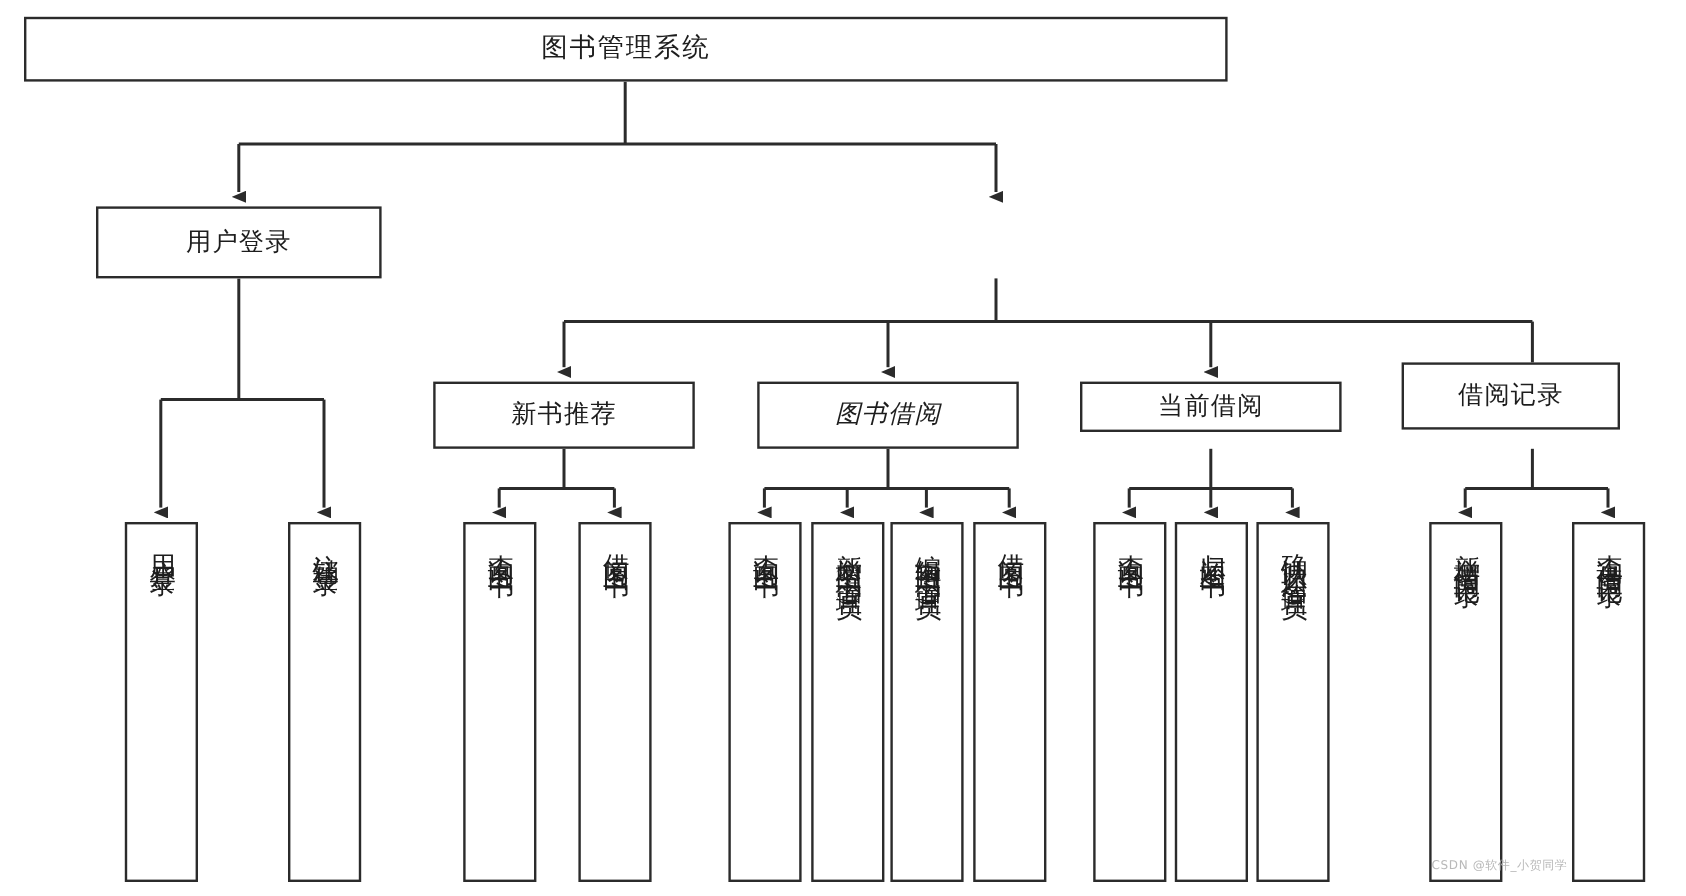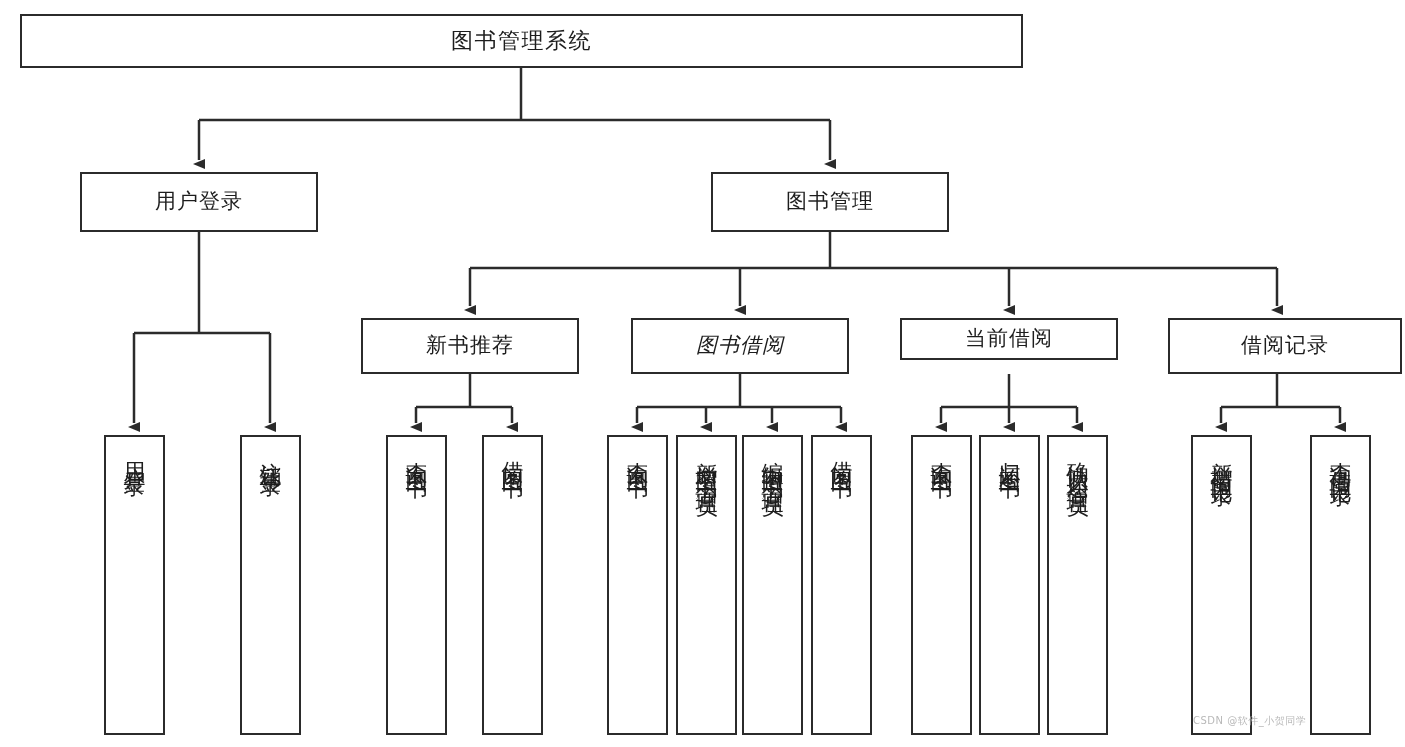--- a/index.html
+++ b/index.html
@@ -112,34 +112,31 @@
     </g>
   </svg>
 
   <div class="node horiz root" style="left:20px;top:14px;width:1003px;height:54px;">
     <span class="lbl">图书管理系统</span>
   </div>
 
   <div class="node horiz" style="left:80px;top:172px;width:238px;height:60px;">
     <span class="lbl">用户登录</span>
   </div>
-  <div class="node horiz" style="left:711px;top:172px;width:238px;height:60px;">
-    <span class="lbl">图书管理</span>
-  </div>
 
   <div class="node horiz" style="left:361px;top:318px;width:218px;height:56px;">
     <span class="lbl">新书推荐</span>
   </div>
   <div class="node horiz" style="left:631px;top:318px;width:218px;height:56px;font-style:italic;">
     <span class="lbl">图书借阅</span>
   </div>
   <div class="node horiz" style="left:900px;top:318px;width:218px;height:42px;">
     <span class="lbl">当前借阅</span>
   </div>
-  <div class="node horiz" style="left:1168px;top:318px;width:234px;height:56px;">
+  <div class="node horiz" style="left:1168px;top:302px;width:182px;height:56px;">
     <span class="lbl">借阅记录</span>
   </div>
 
   <div class="node leaf" style="left:104px;top:435px;width:61px;height:300px;">
     <span class="lbl">用户登录</span>
   </div>
   <div class="node leaf" style="left:240px;top:435px;width:61px;height:300px;">
     <span class="lbl">注销登录</span>
   </div>
 

